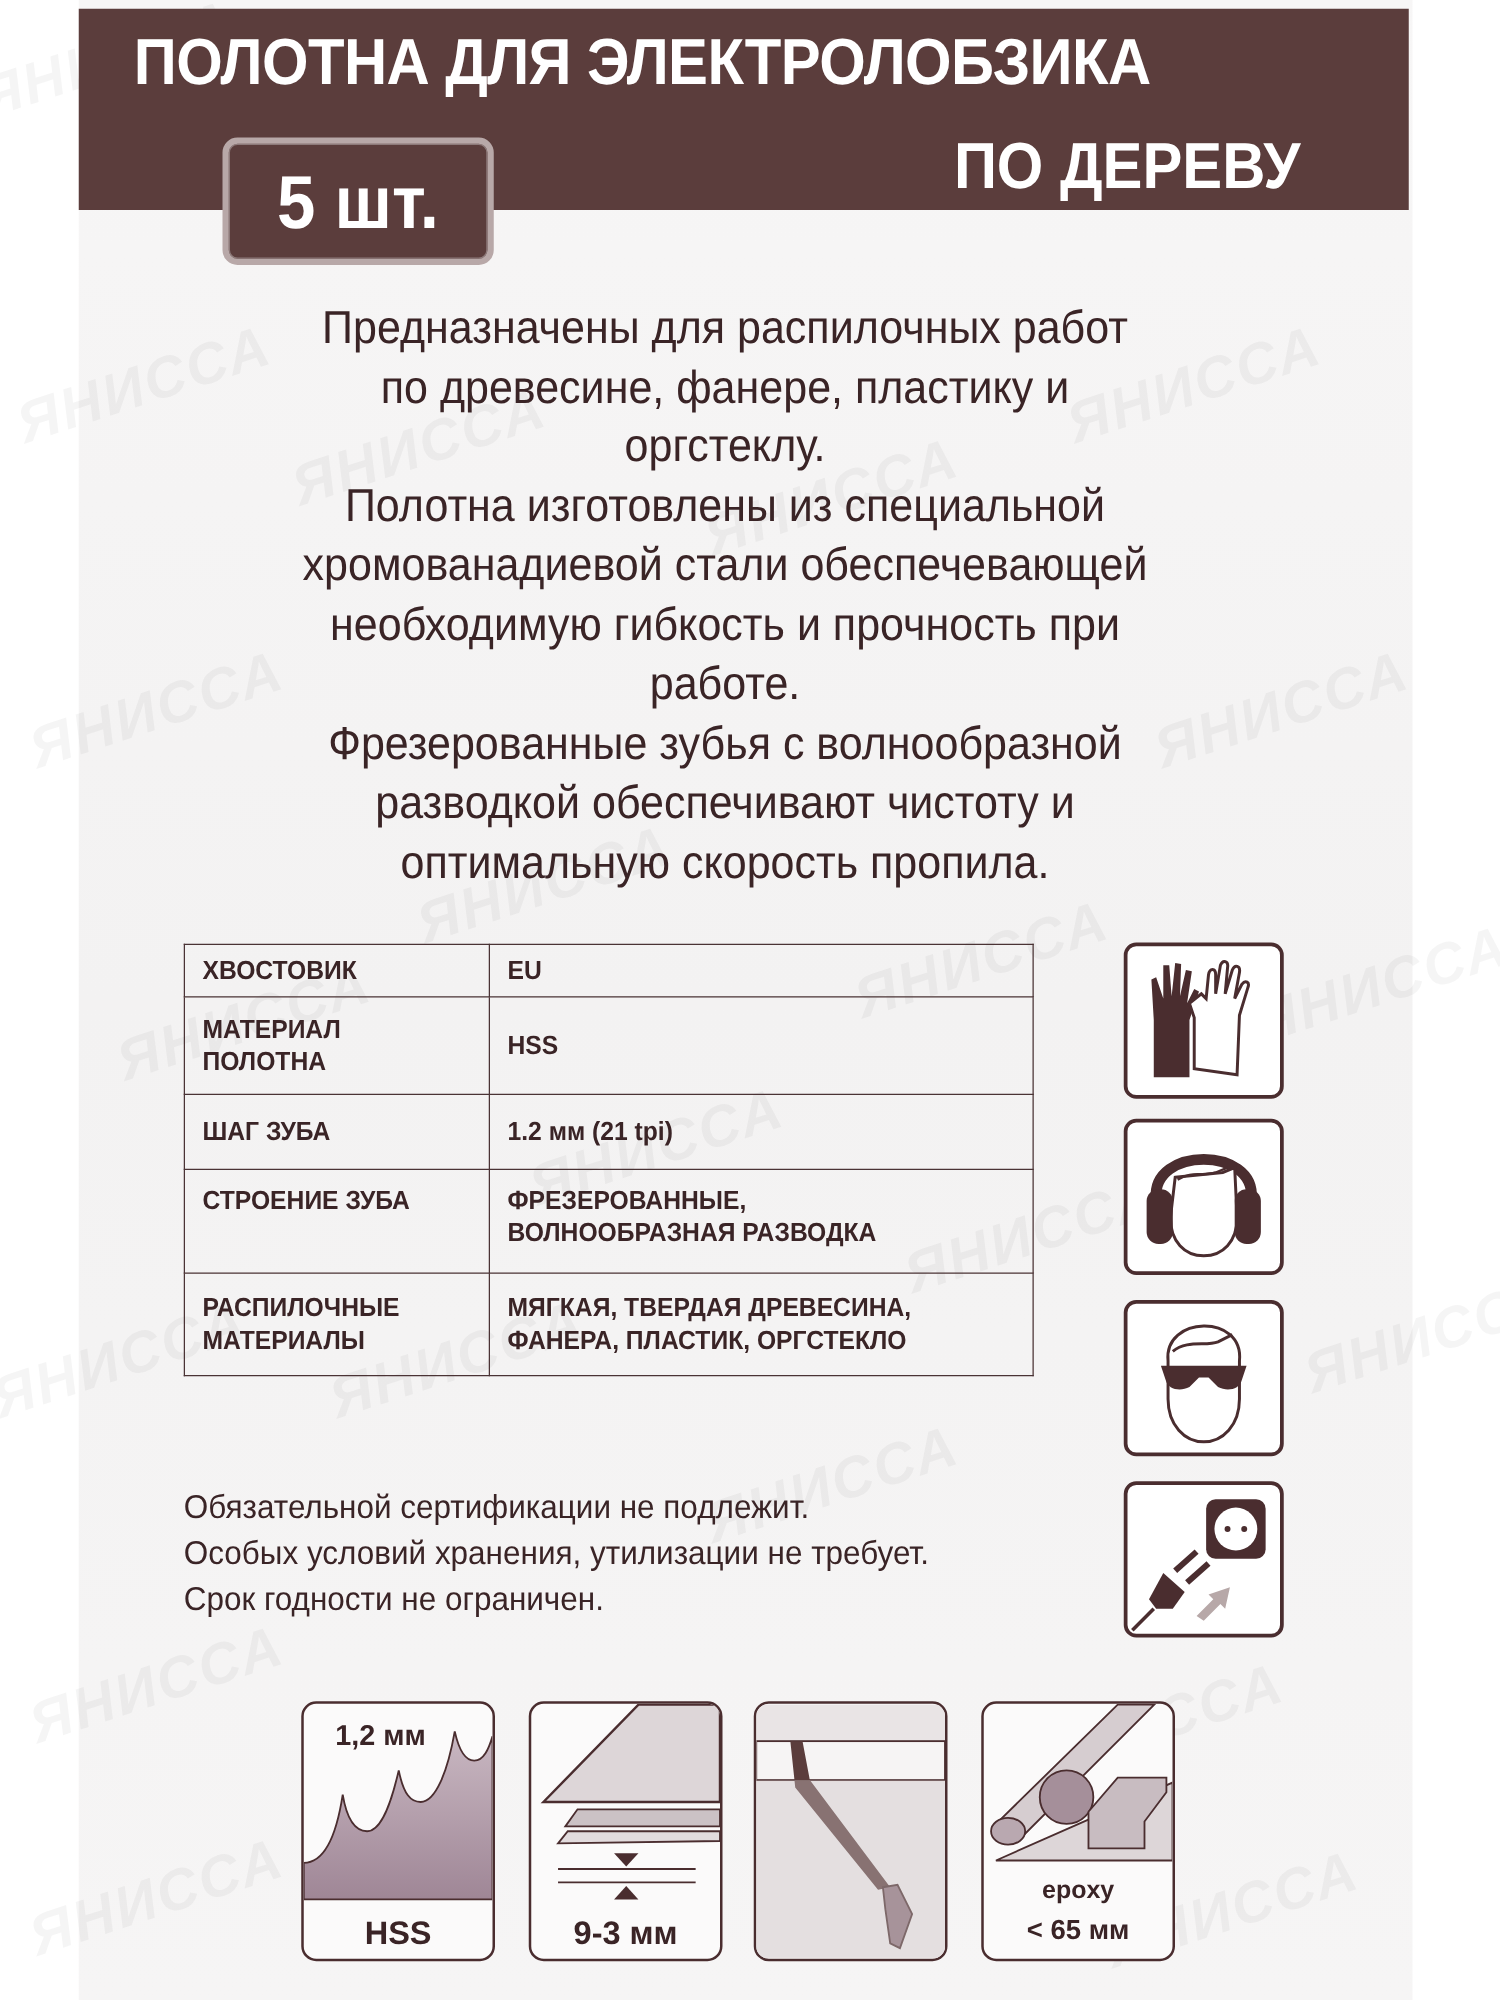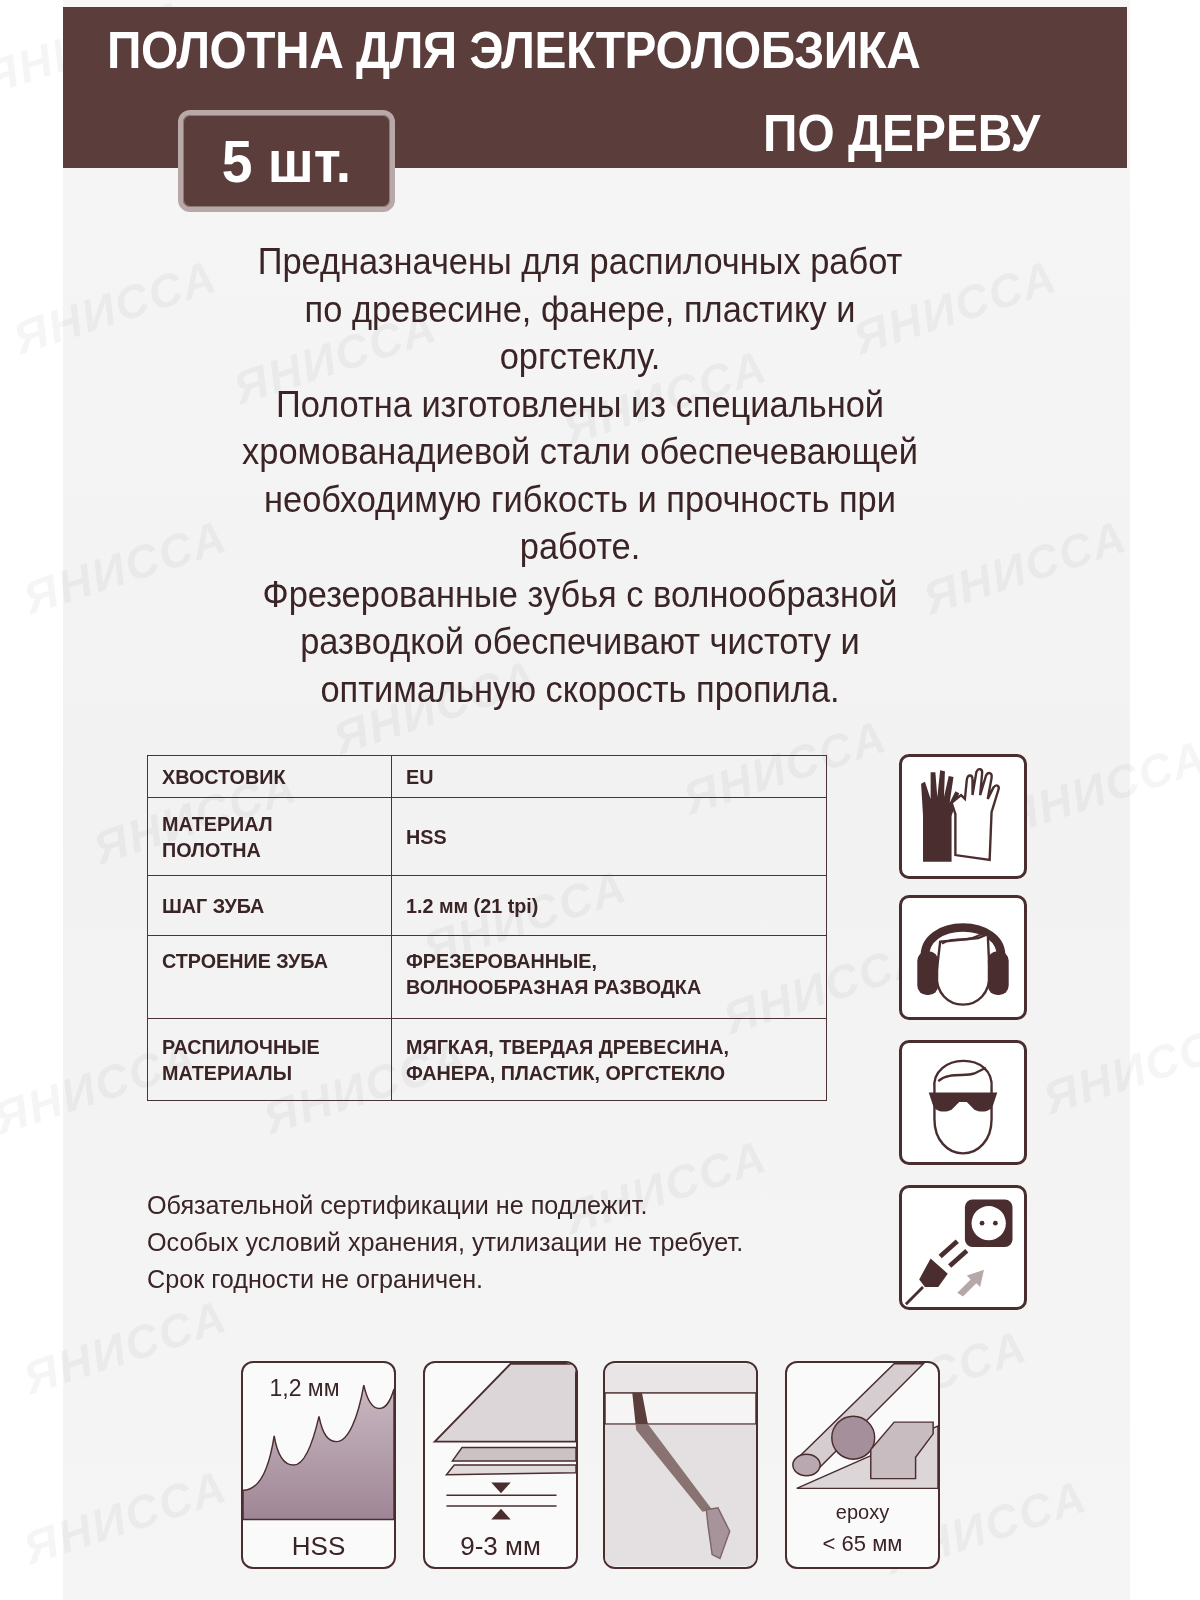--- a/index.html
+++ b/index.html
@@ -57,21 +57,21 @@
   .safety svg { width:100%; height:100%; display:block; }
 
   .notes {
     position:absolute; left:147px; top:1187px; font-size:26.5px; line-height:37px; color:#3a2426;
     transform:scaleX(0.95); transform-origin:left top;
   }
   .notes p { margin:0; white-space:nowrap; }
 
   .feat { position:absolute; top:1361px; width:155px; height:208px; border:2.5px solid #4a2d2f; border-radius:12px; background:#fbfafa; box-sizing:border-box; overflow:hidden; }
   .feat svg { position:absolute; left:0; top:0; width:100%; height:100%; }
-  .feat .label { position:absolute; left:0; right:0; text-align:center; font-weight:normal; color:#3a2426; font-size:26px; }
+  .feat .label { position:absolute; left:0; right:0; text-align:center; font-weight:bold; color:#3a2426; font-size:26px; }
 </style>
 </head>
 <body>
 
 <div class="card"></div>
 
 <div class="watermark-layer">
   <div class="wm" style="left:-20px;top:20px">ЯНИССА</div>
   <div class="wm" style="left:10px;top:280px">ЯНИССА</div>
   <div class="wm" style="left:230px;top:330px">ЯНИССА</div>

